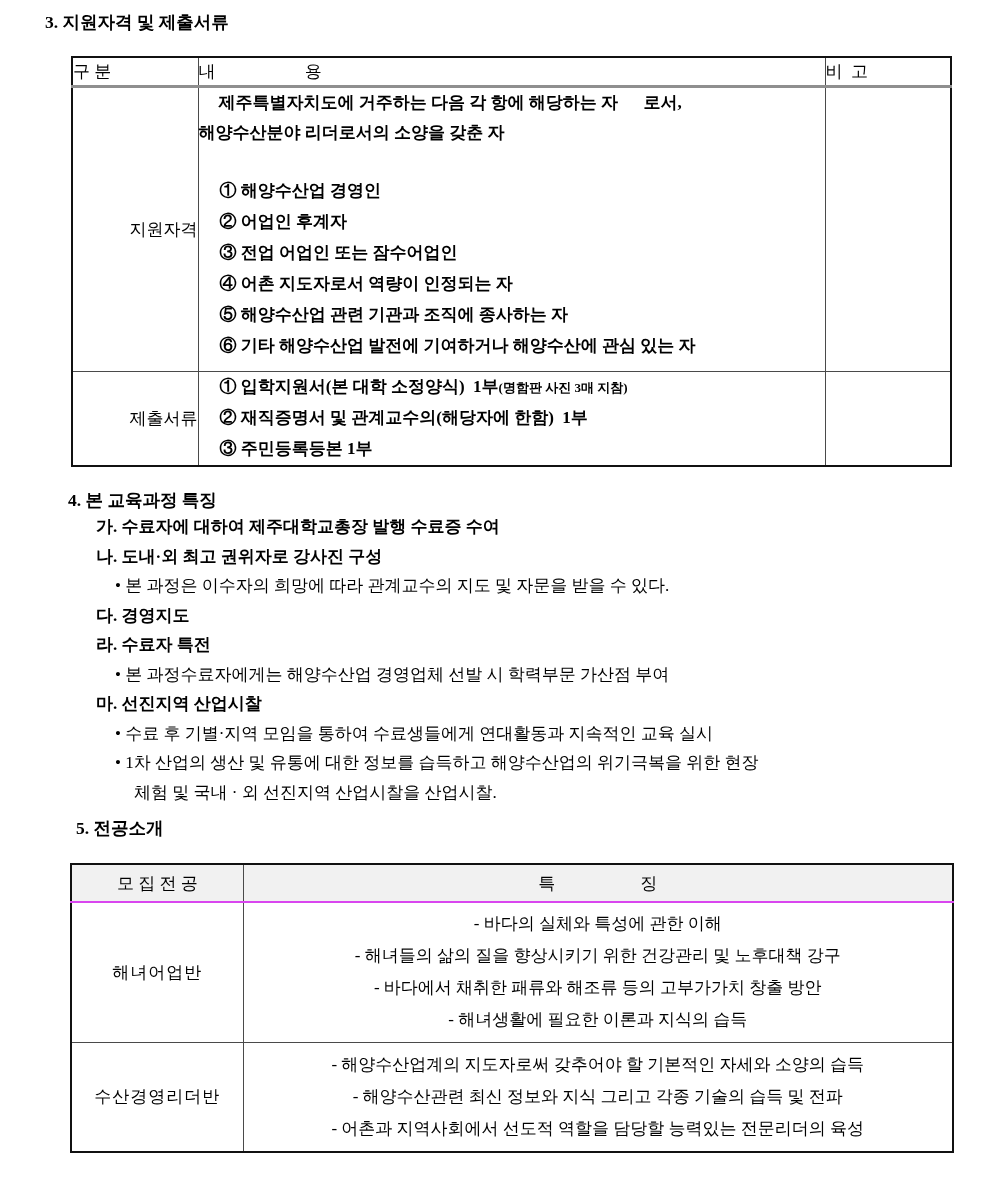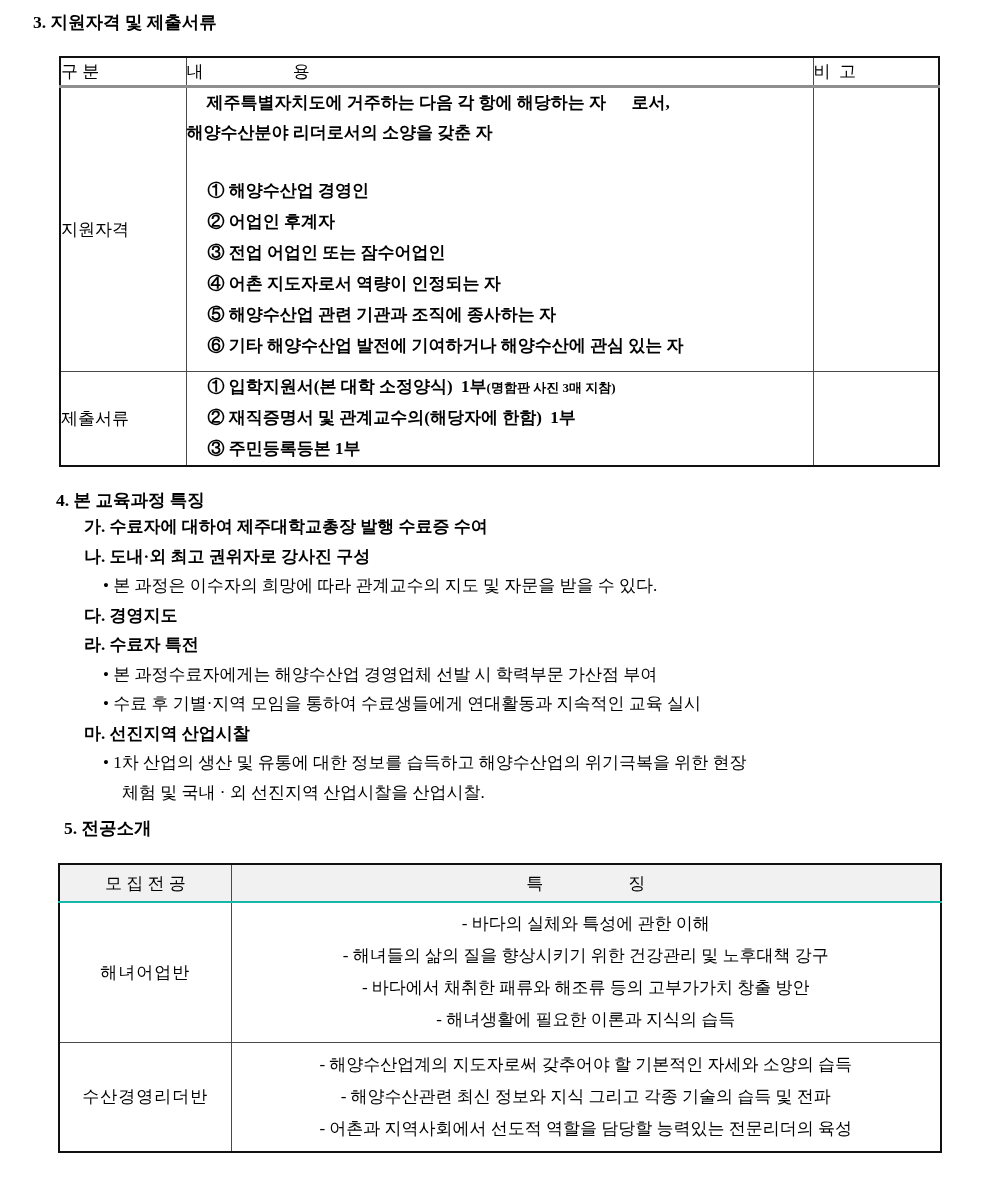--- a/index.html
+++ b/index.html
@@ -7,21 +7,21 @@
     padding: 0;
     background: #ffffff;
   }
   body {
     width: 1000px;
     min-height: 1177px;
     color: #000;
     font-family: "Liberation Serif", "DejaVu Serif", serif;
     font-size: 17px;
   }
-  .page { padding-top: 10px; }
+  .page { padding-top: 10px; padding-left: 12px; }
 
   .sec-title {
     font-weight: bold;
     font-size: 17.5px;
     line-height: 24px;
     white-space: pre;
   }
   .sec3-title { margin-left: 33px; }
   .sec5-title { margin-left: 64px; margin-top: 9px; }
 
@@ -42,21 +42,21 @@
     text-align: left;
     vertical-align: middle;
     border-bottom: 3px solid #8f8f8f;
     white-space: pre;
   }
   .col-cat  { width: 126px; }
   .col-body { width: 627px; }
   .col-note { width: 126px; }
 
   td.cat-cell {
-    text-align: left;
+    text-align: right;
     vertical-align: middle;
     white-space: pre;
   }
   td.content-cell {
     vertical-align: top;
     padding: 5px 4px 4px 6px;
     font-weight: bold;
   }
   tr.row-qual  { height: 285px; }
   tr.row-docs  { height: 90px; }
@@ -81,21 +81,21 @@
     margin: 23px 0 0 58px;
     width: 882px;
     border-collapse: collapse;
     table-layout: fixed;
   }
   table.t2 tr.thead td {
     height: 36px;
     text-align: center;
     vertical-align: middle;
     background: #f1f1f1;
-    border-bottom: 2px solid #14b8a6;
+    border-bottom: 2px solid #d946ef;
     white-space: pre;
   }
   .col-major   { width: 172px; }
   .col-feature { width: 710px; }
   td.major-cell {
     text-align: center;
     vertical-align: middle;
     white-space: pre;
     letter-spacing: 1px;
   }
@@ -154,22 +154,22 @@
     </table>
 
   <div class="sec4">
     <div class="sec-title">4. 본 교육과정 특징</div>
     <div class="s4-line s4-heading">가. 수료자에 대하여 제주대학교총장 발행 수료증 수여</div>
     <div class="s4-line s4-heading">나. 도내·외 최고 권위자로 강사진 구성</div>
     <div class="s4-line s4-bullet">• 본 과정은 이수자의 희망에 따라 관계교수의 지도 및 자문을 받을 수 있다.</div>
     <div class="s4-line s4-heading">다. 경영지도</div>
     <div class="s4-line s4-heading">라. 수료자 특전</div>
     <div class="s4-line s4-bullet">• 본 과정수료자에게는 해양수산업 경영업체 선발 시 학력부문 가산점 부여</div>
+    <div class="s4-line s4-heading">마. 선진지역 산업시찰</div>
     <div class="s4-line s4-bullet">• 수료 후 기별·지역 모임을 통하여 수료생들에게 연대활동과 지속적인 교육 실시</div>
-    <div class="s4-line s4-heading">마. 선진지역 산업시찰</div>
     <div class="s4-line s4-bullet">• 1차 산업의 생산 및 유통에 대한 정보를 습득하고 해양수산업의 위기극복을 위한 현장</div>
     <div class="s4-line s4-cont">체험 및 국내 · 외 선진지역 산업시찰을 산업시찰.</div>
   </div>
 
   <div class="sec-title sec5-title">5. 전공소개</div>
 
   <table class="t2">
     <colgroup>
       <col class="col-major">
         <col class="col-feature">

